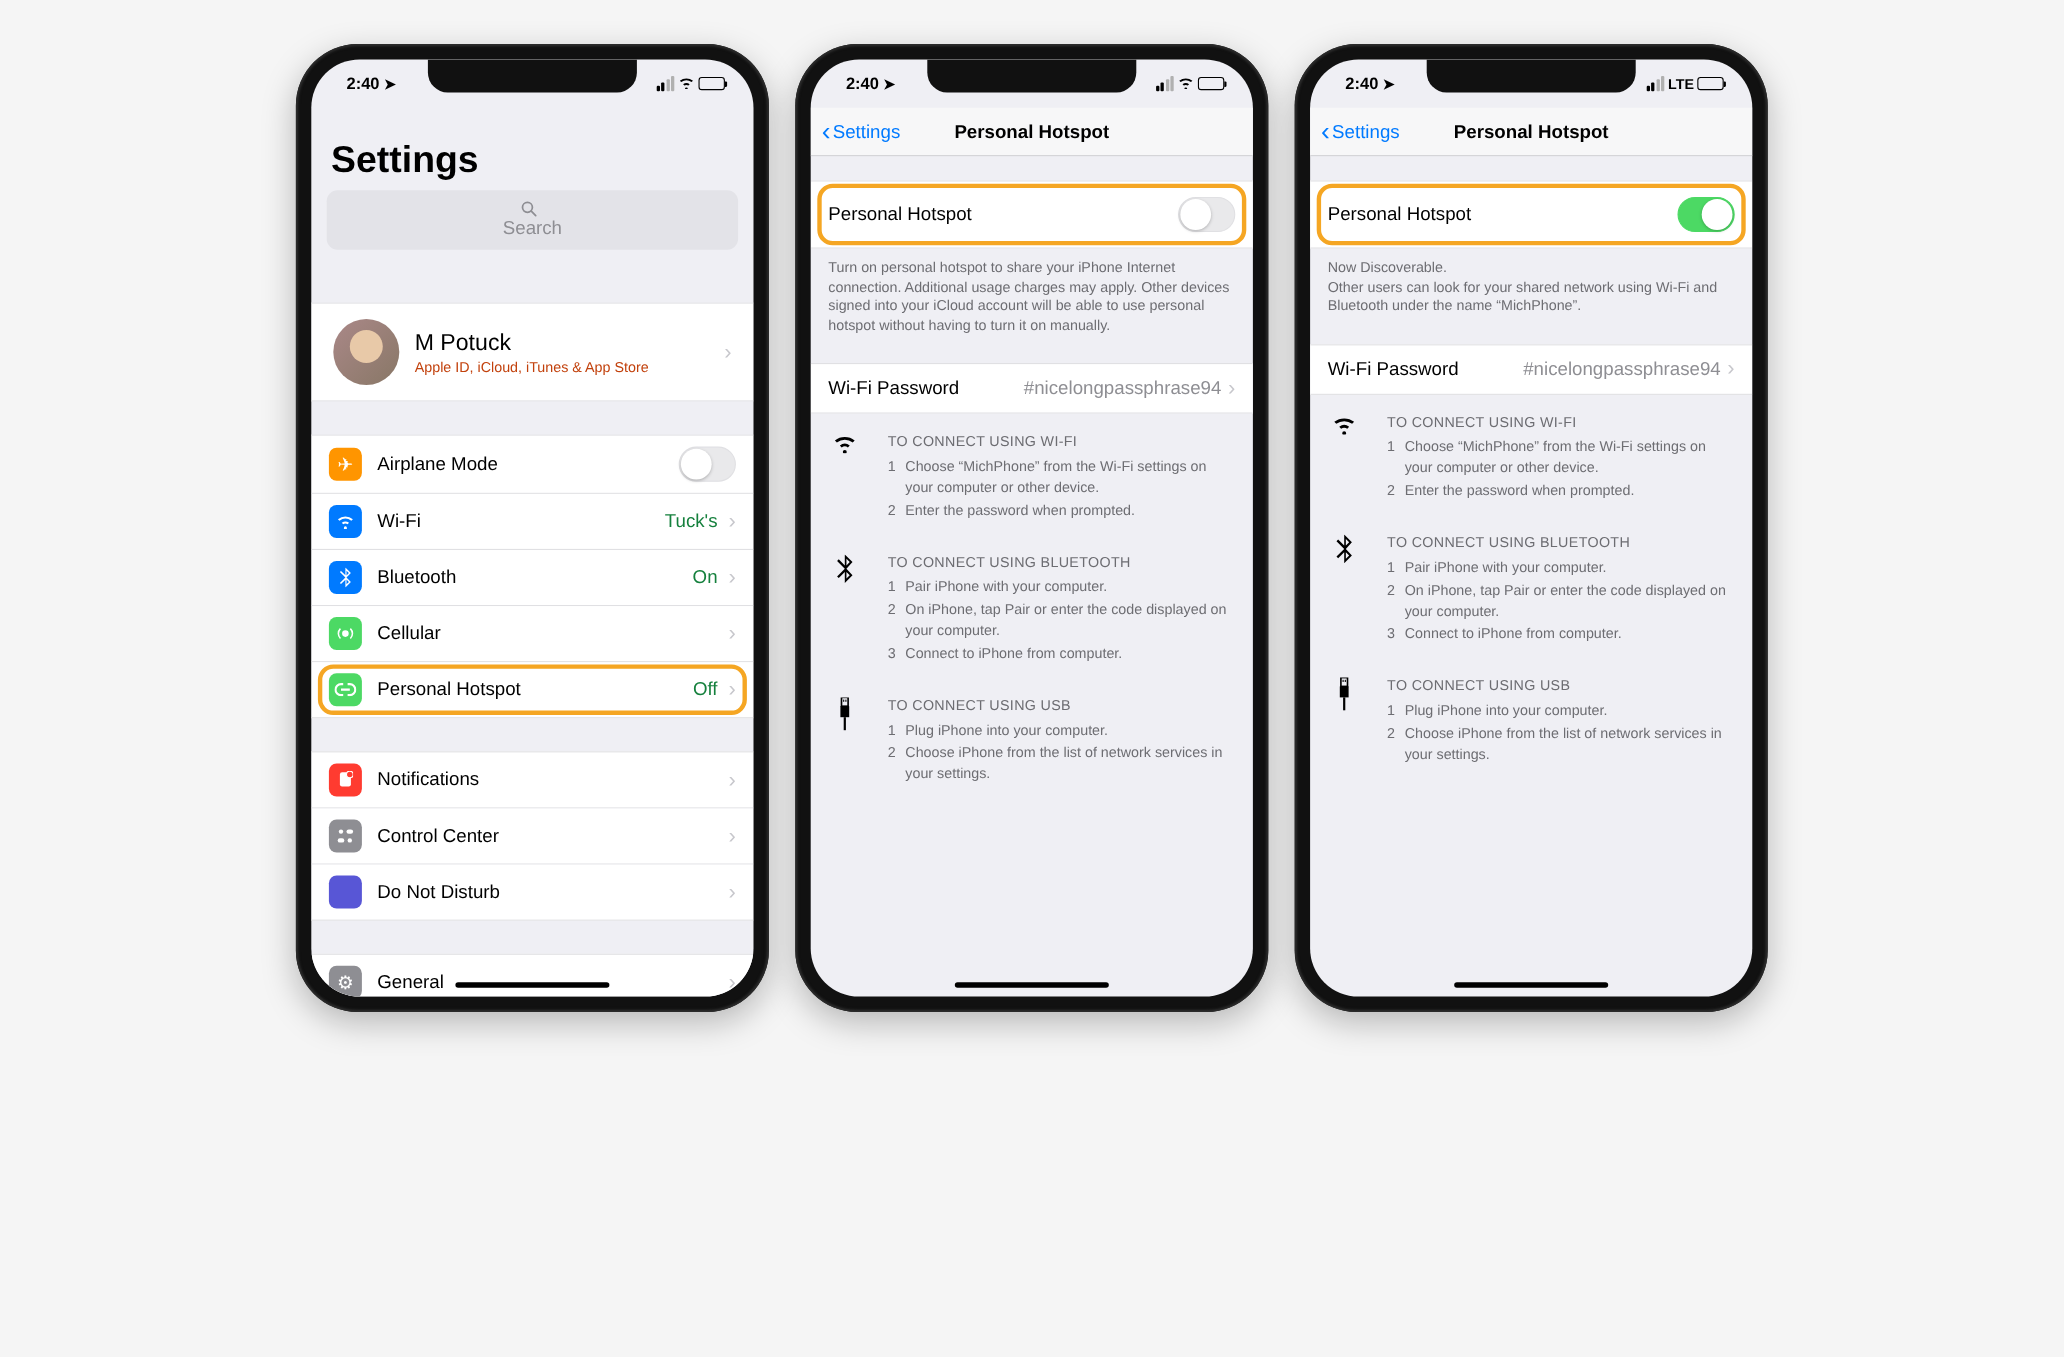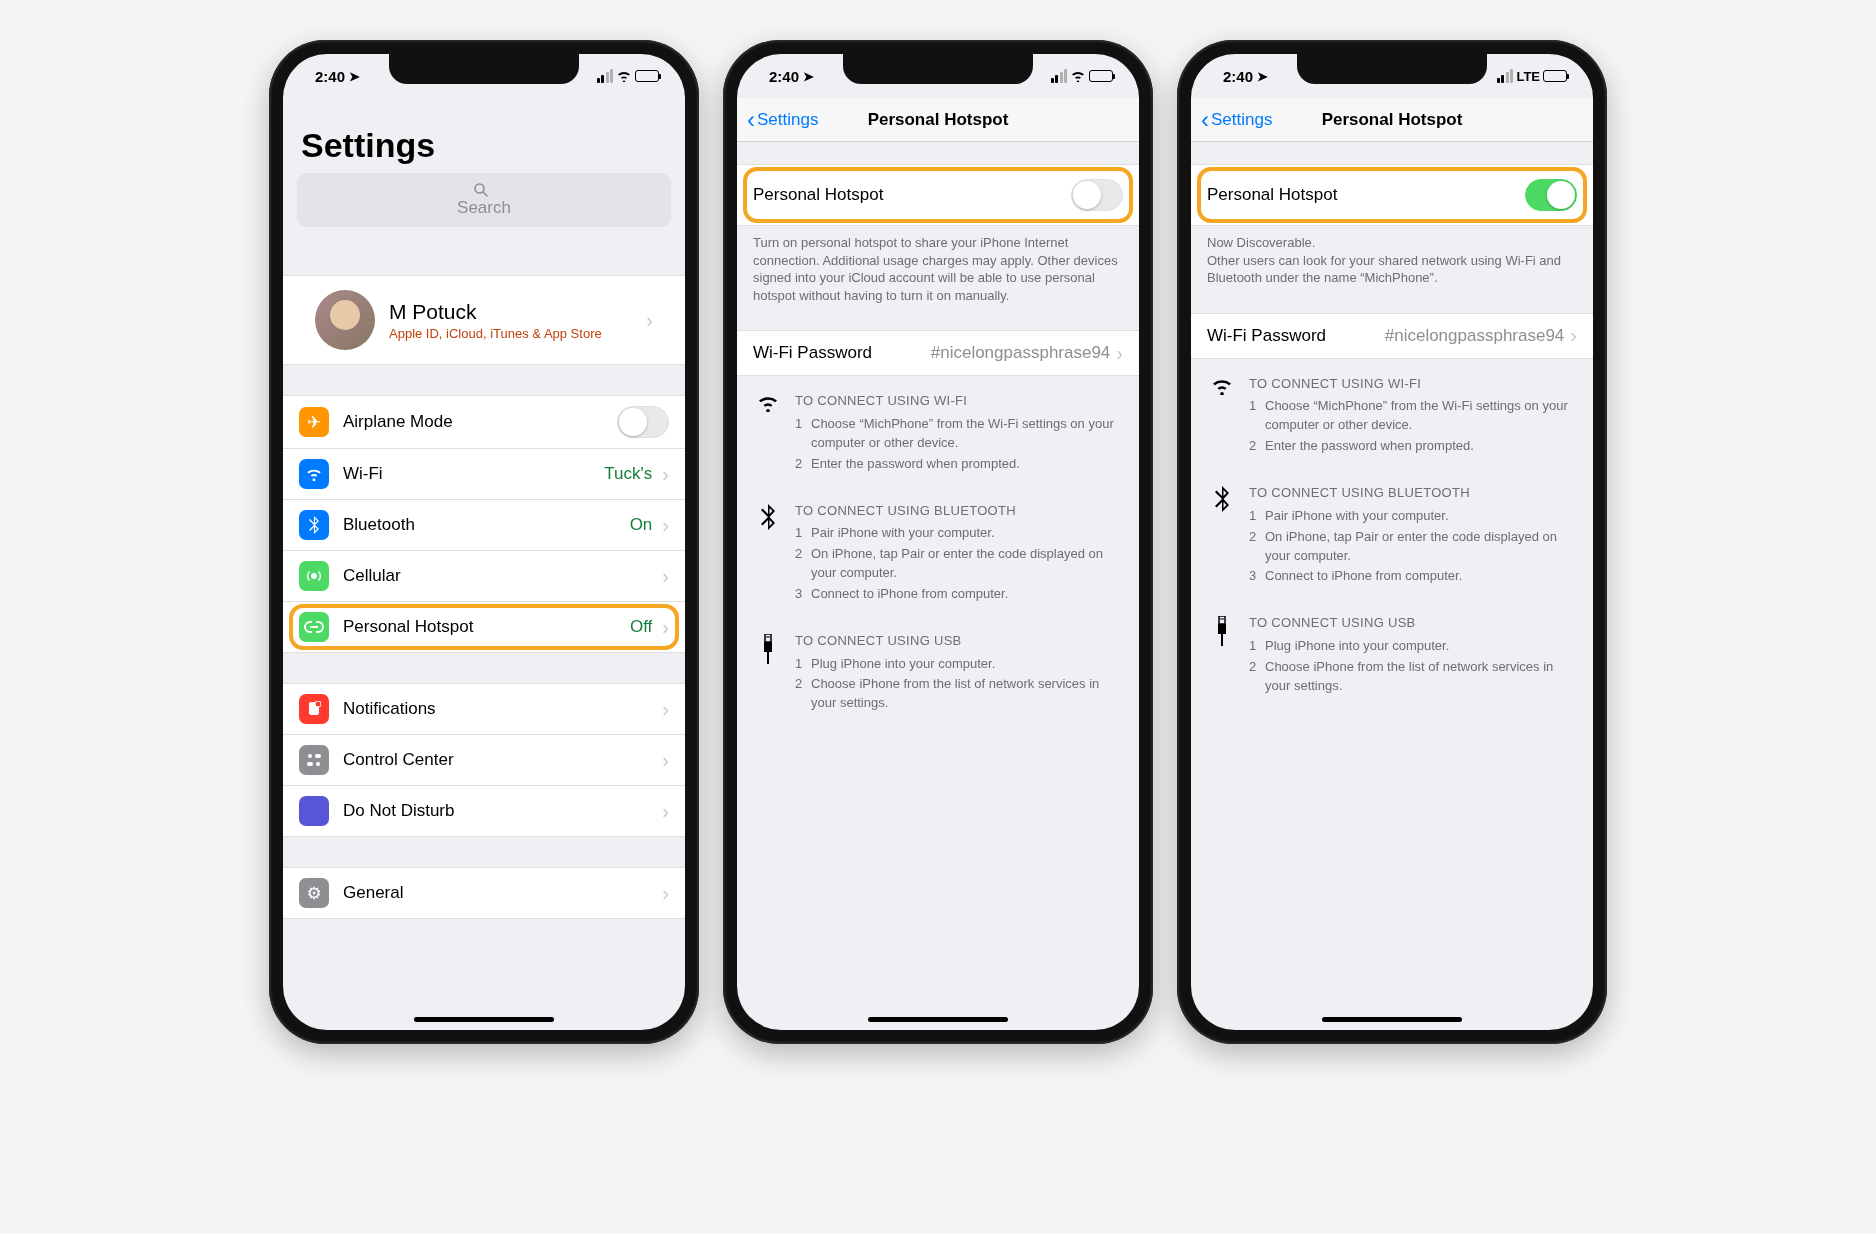--- a/index.html
+++ b/index.html
@@ -6,21 +6,21 @@
   body {
     background: #f5f5f5;
     font-family: -apple-system, "Helvetica Neue", Helvetica, Arial, sans-serif;
     display: flex;
     justify-content: center;
     gap: 24px;
     padding: 40px 20px;
   }
   .phone {
     width: 430px;
-    height: 1004px;
+    height: 880px;
     background: #111;
     border-radius: 56px;
     padding: 14px;
     box-shadow: 0 10px 30px rgba(0,0,0,.25), inset 0 0 2px 2px #2c2c2c;
     position: relative;
     flex-shrink: 0;
   }
   .screen {
     width: 100%; height: 100%;
     background: #efeff4;
@@ -113,21 +113,21 @@
     width: 60px; height: 60px; border-radius: 50%;
     background: linear-gradient(135deg,#a88,#876);
     margin-right: 14px; flex-shrink: 0;
     position: relative; overflow: hidden;
   }
   .avatar::after{
     content:""; position:absolute; left:15px; top:10px;
     width:30px; height:30px; border-radius:50%;
     background:#e8c9a8;
   }
-  .profile-row { padding: 14px 32px; }
+  .profile-row { padding: 14px 20px; }
   .profile-text { flex: 1; }
   .profile-name { font-size: 21px; color: #000; margin-bottom:2px;}
   .profile-sub { font-size: 13px; color: #c2410c; }
   .highlight {
     position: absolute; inset: 2px 6px 2px 6px;
     border: 4px solid #f5a623;
     border-radius: 14px;
     pointer-events: none;
   }
   .toggle {
@@ -157,21 +157,21 @@
   .nav-title {
     position: absolute; left: 0; right: 0; text-align: center;
     font-size: 17px; font-weight: 600; color: #000;
     pointer-events: none;
   }
   .footer-text {
     padding: 8px 16px 26px;
     font-size: 13px; color: #6d6d72; line-height: 1.35;
   }
   .info-block {
-    display: flex; padding: 16px 16px 10px; gap: 12px;
+    display: flex; padding: 16px 16px 10px; gap: 24px;
     font-size: 13px; color: #6d6d72;
   }
   .info-icon { width: 30px; display:flex; justify-content:center; padding-top:2px;}
   .info-body { flex: 1; line-height: 1.45; }
   .info-title { text-transform: uppercase; letter-spacing: .3px; margin-bottom: 4px; }
   .info-step { display: flex; gap: 6px; margin-bottom: 2px;}
   .info-step .num { min-width:10px;}
   .home-ind {
     position: absolute; bottom: 8px; left: 50%;
     transform: translateX(-50%);

